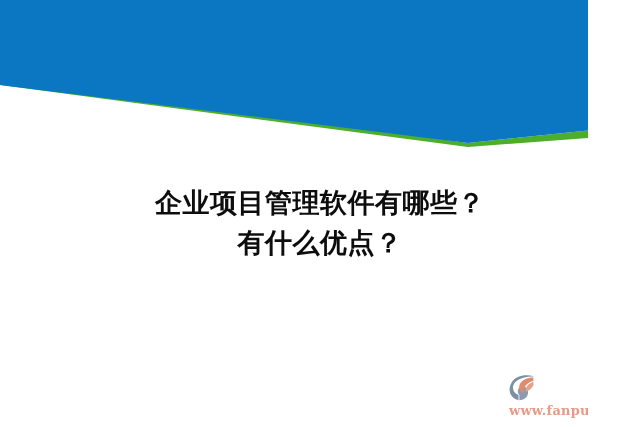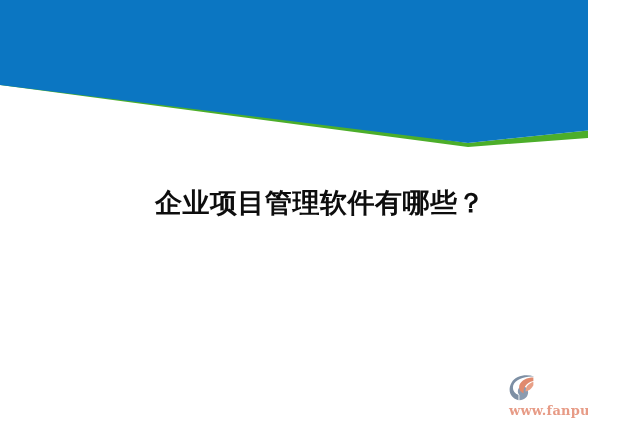--- a/index.html
+++ b/index.html
@@ -96,20 +96,21 @@
 
   <svg id="banner" viewBox="0 0 640 160" width="640" height="160" preserveAspectRatio="none">
 
     <polygon points="0,85 468,147 640,134 640,125 468,143 0,76" fill="#4cae2a"></polygon>
 
     <polygon points="0,0 640,0 640,125 468,143 0,85" fill="#0b76c2"></polygon>
   </svg>
 
   <div id="title-block">
     <span class="title-line">企业项目管理软件有哪些？</span>
+    <span class="title-line">有什么优点？</span>
   </div>
 
   <div id="logo">
     <div id="logo-row">
       <svg id="logo-mark" viewBox="0 0 64 64">
 
         <path d="M60,8 C40,2 18,6 8,22 C-2,40 6,58 24,62 L24,50
                  C12,46 8,34 14,24 C22,12 42,8 60,8 Z" fill="#7d8fa4"></path>
 
         <path d="M30,30 C22,34 20,44 26,50 L26,62 C38,62 46,54 46,44

